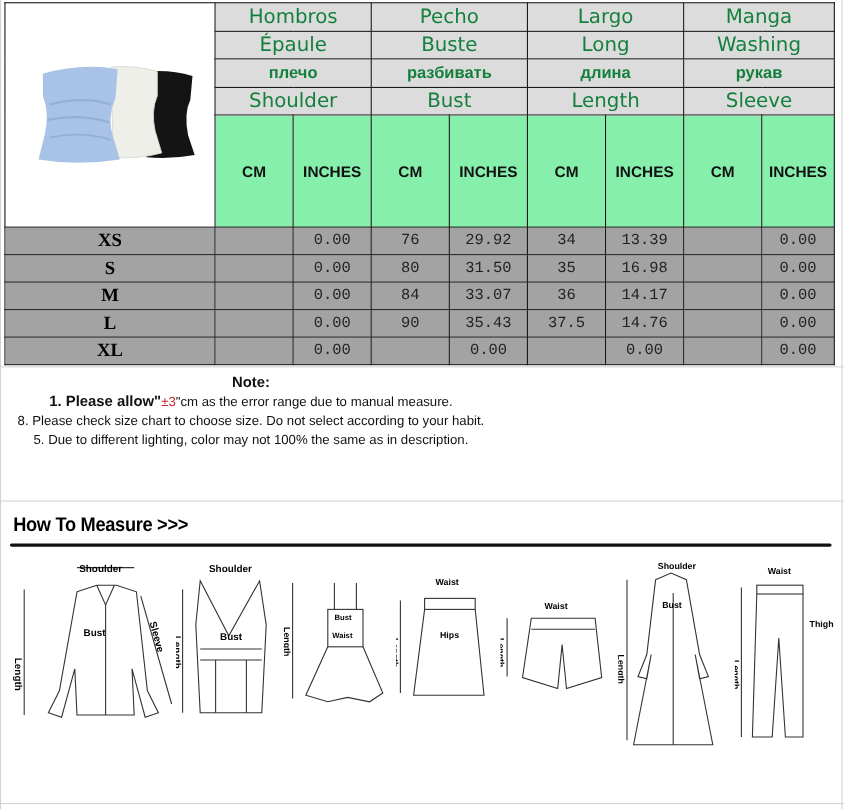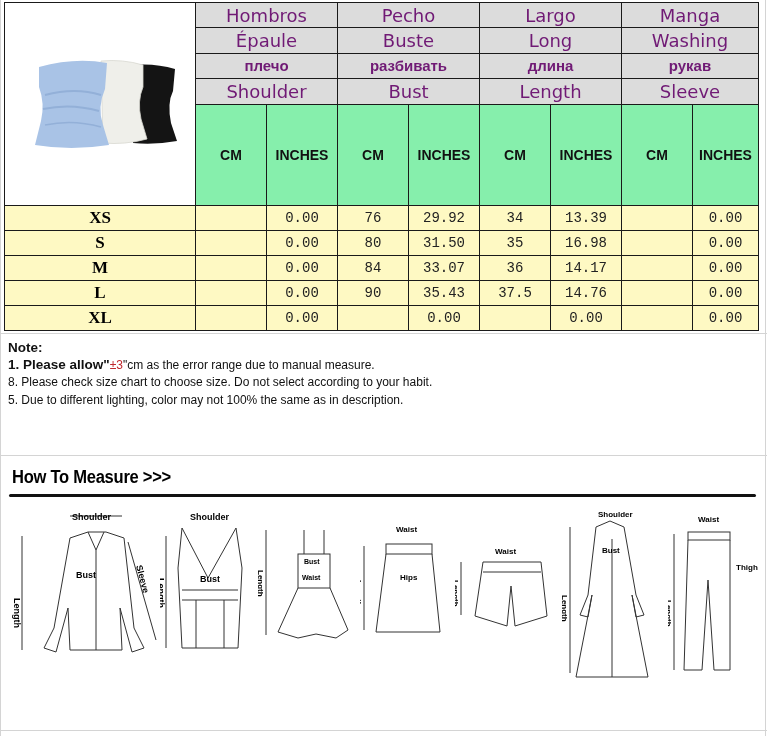--- a/index.html
+++ b/index.html
@@ -3,28 +3,28 @@
 <meta charset="utf-8">
 <style>
   html, body { margin:0; padding:0; background:#ffffff; }
   body { width:767px; height:736px; position:relative; overflow:hidden; font-family:"Liberation Sans", sans-serif; color:#000; }
   .frame-v { position:absolute; top:0; bottom:0; width:1px; background:#d4d4d4; }
   .frame-h { position:absolute; left:0; right:0; height:1px; background:#d4d4d4; }
 
   table.size { position:absolute; left:4px; top:2px; border-collapse:collapse; table-layout:fixed; }
   table.size td { border:1px solid #1a1a1a; padding:0; text-align:center; vertical-align:middle; overflow:hidden; white-space:nowrap; }
   .img-cell { background:#ffffff; width:190px; }
-  .hdr { background:#dcdcdc; height:24px; font-size:18px; font-family:"DejaVu Sans", sans-serif; color:#701a75; }
+  .hdr { background:#dcdcdc; height:24px; font-size:18px; font-family:"DejaVu Sans", sans-serif; color:#15803d; }
   .hdr.ru { font-weight:bold; font-size:15px; font-family:"Liberation Sans", sans-serif; }
   .unit { background:#86efac; height:99px; font-weight:bold; font-size:14px; font-family:"Liberation Sans", sans-serif; color:#111; }
-  .row td { background:#fef9c3; height:24px;margin-left:44px; }
+  .row td { background:#a3a3a3; height:24px;margin-left:44px; }
   .size-lbl { font-family:"Liberation Serif", serif; font-weight:bold; font-size:17px; }
   .val { font-family:"Liberation Mono", monospace; font-size:14px; color:#222; }
 
-  .notes { position:absolute; left:8px; top:339px; font-size:12px; line-height:17.2px; color:#111; }
+  .notes { position:absolute; left:16px; top:339px; font-size:12px; line-height:17.2px; color:#111;text-align:center; }
   .notes .title { font-weight:bold; font-size:13.5px; }
   .notes .bold { font-weight:bold; font-size:13.5px; }
   .notes .red { color:#c0282d; }
 
   .measure-title { position:absolute; left:12px; top:467px; font-family:"Liberation Sans", sans-serif; font-weight:bold; font-size:18px; letter-spacing:-0.3px; transform:scaleX(0.92); transform-origin:left; }
   .measure-rule { position:absolute; left:9px; top:494px; width:747px; height:3px; background:#111; border-radius:2px; }
   .diagram { position:absolute; }
   svg text { font-family:"Liberation Sans", sans-serif; font-weight:bold; }
 </style>
 </head>

